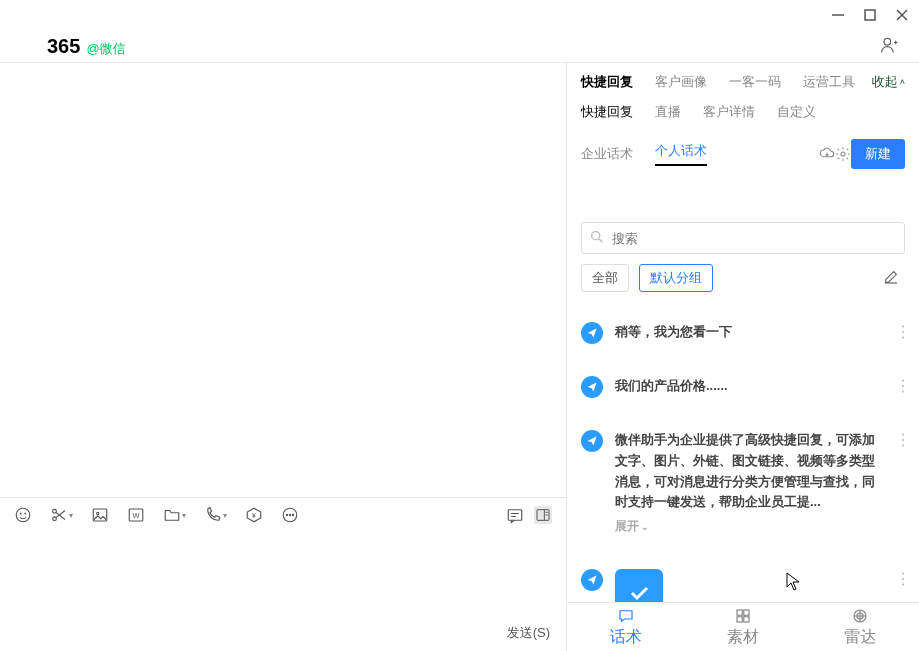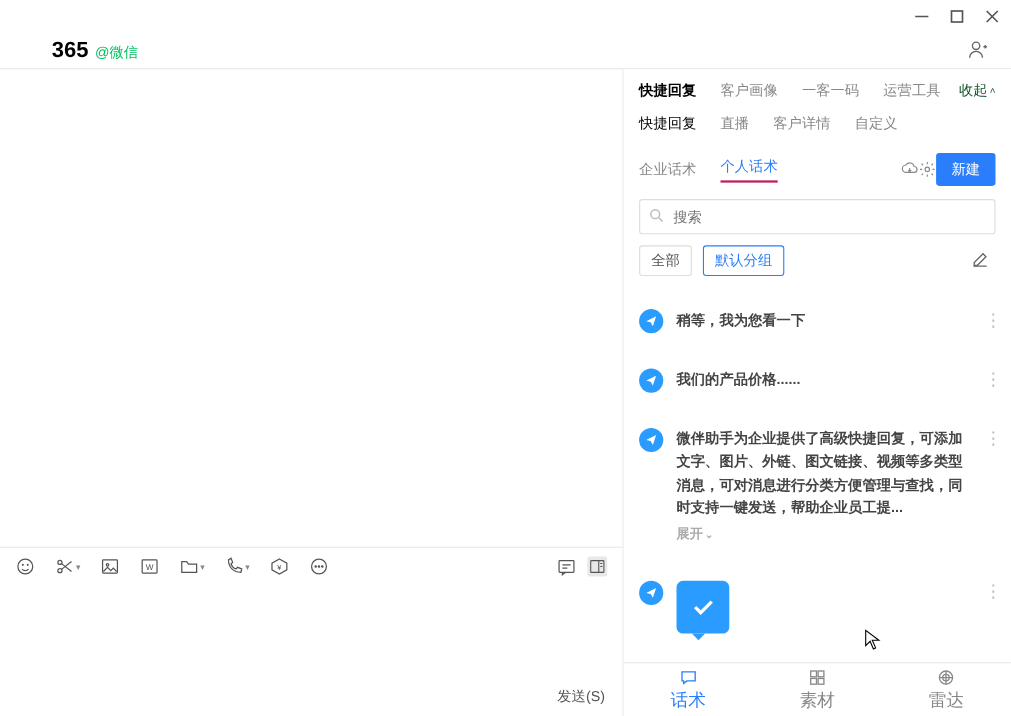--- a/index.html
+++ b/index.html
@@ -88,39 +88,39 @@
 }
 .side-subtab { color:#888; cursor:pointer;}
 .side-subtab.active { color:#000;}
 .cat-row {
   display: flex;
   align-items: center;
   padding: 8px 14px 6px 14px;
   gap: 22px;
 }
 .cat-item { color:#888; cursor:pointer;}
-.cat-item.active { color:#2a7efb; border-bottom: 2px solid #be185d; padding-bottom:4px;}
+.cat-item.active { color:#2a7efb; border-bottom: 2px solid #000000; padding-bottom:4px;}
 .cat-icons { margin-left:auto; display:flex; align-items:center;}
 .cat-icons .ic { width:16px;height:16px; cursor:pointer; color:#888; display:flex; align-items:center; justify-content:center;}
 .new-btn {
   background:#2a7efb; color:#fff; padding: 6px 14px; border-radius:3px; cursor:pointer; font-size:13px;
 }
 .search-row { padding: 6px 14px 10px 14px; }
 .search-input {
   width: 100%;
   height: 32px;
   border:1px solid #ddd;
   border-radius:3px;
   padding: 0 10px 0 30px;
   font-size:13px;
   color:#333;
   outline:none;
   background: #fff;
 }
-.search-wrap { position:relative;}
+.search-wrap { position:relative;margin-top:41px;}
 .search-wrap .sicon { position:absolute; left:8px; top:7px; width:16px; height:16px; color:#bbb;}
 .group-row { display:flex; align-items:center; padding: 0 20px 10px 14px; gap:10px;}
 .group-chip {
   border:1px solid #ddd; border-radius:3px; padding:4px 10px; color:#555; cursor:pointer; font-size:13px;
 }
 .group-chip.active { border-color:#2a7efb; color:#2a7efb;}
 .edit-icon { margin-left:auto; cursor:pointer; color:#666;}
 .replies { flex:1; overflow-y:auto; padding: 10px 8px 0 14px;}
 .reply-item { display:flex; gap:12px; padding: 10px 0 22px 0; }
 .reply-bullet {

